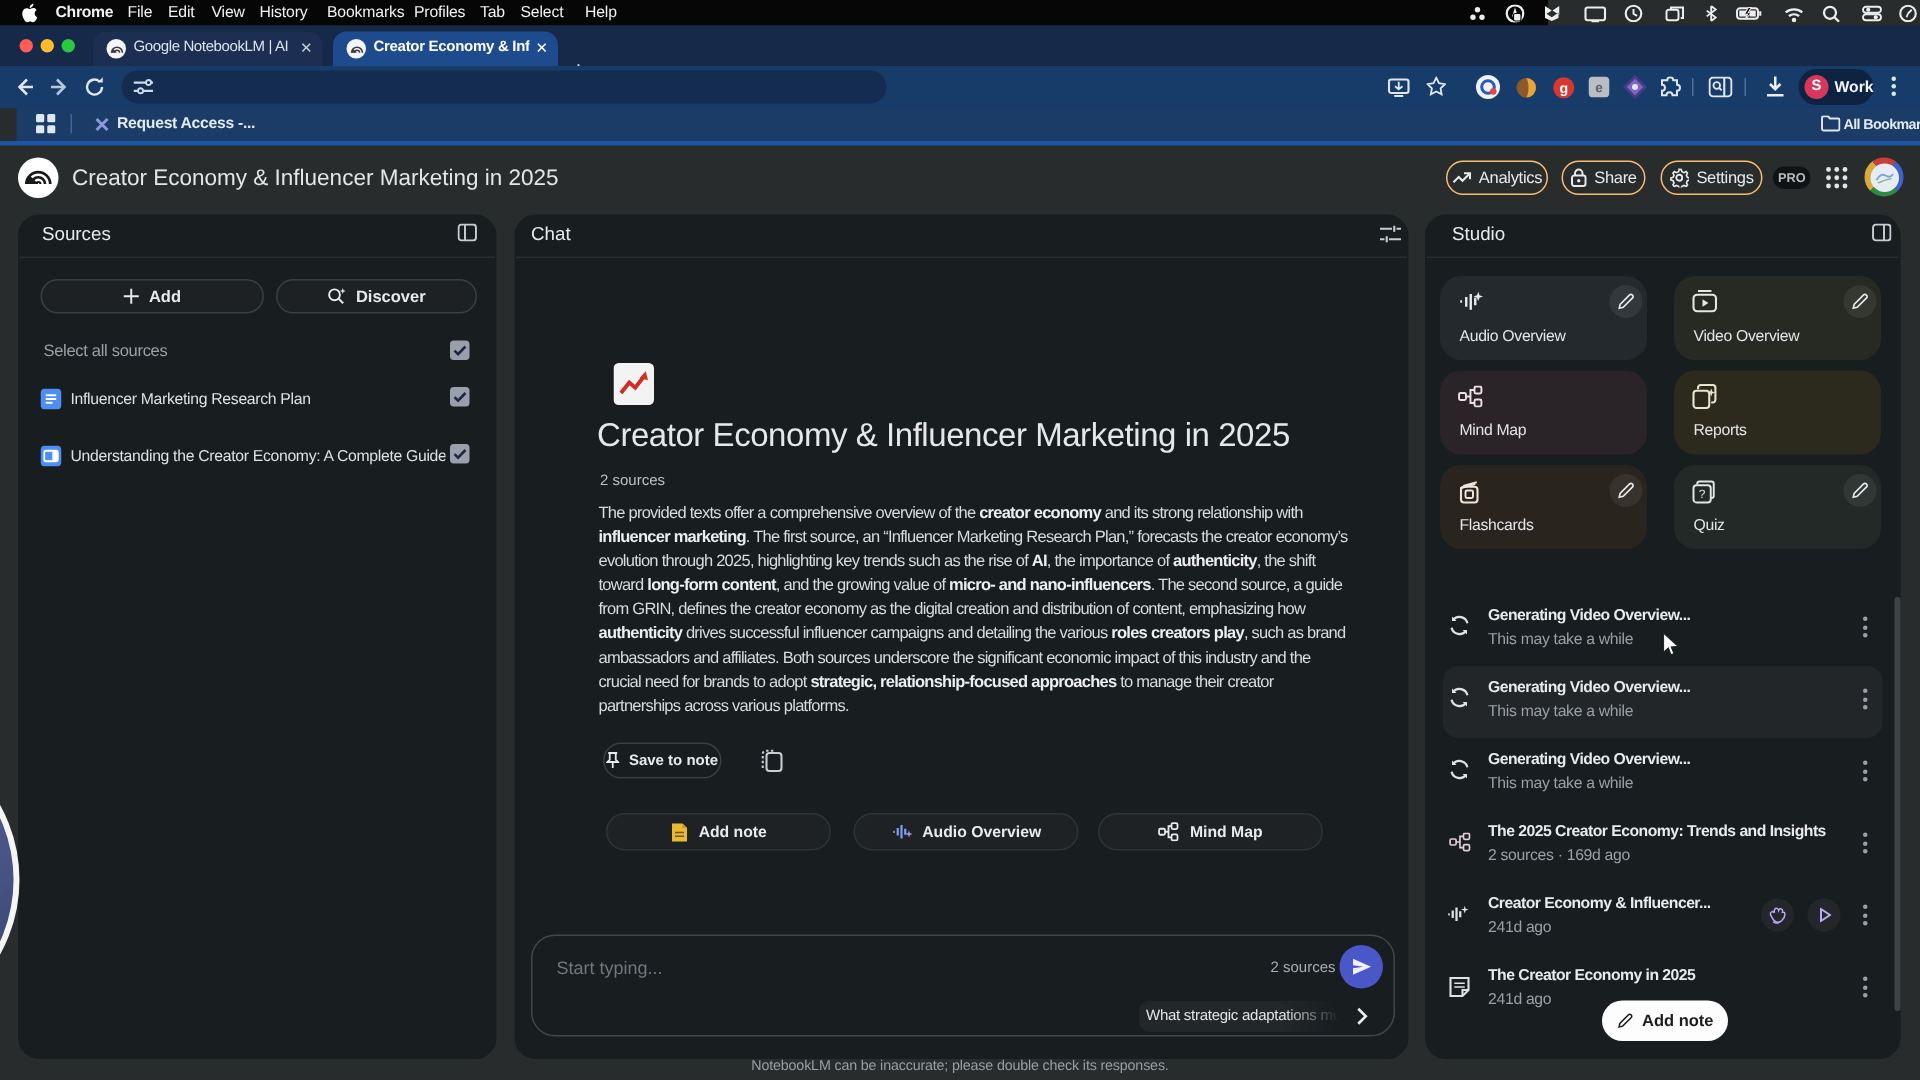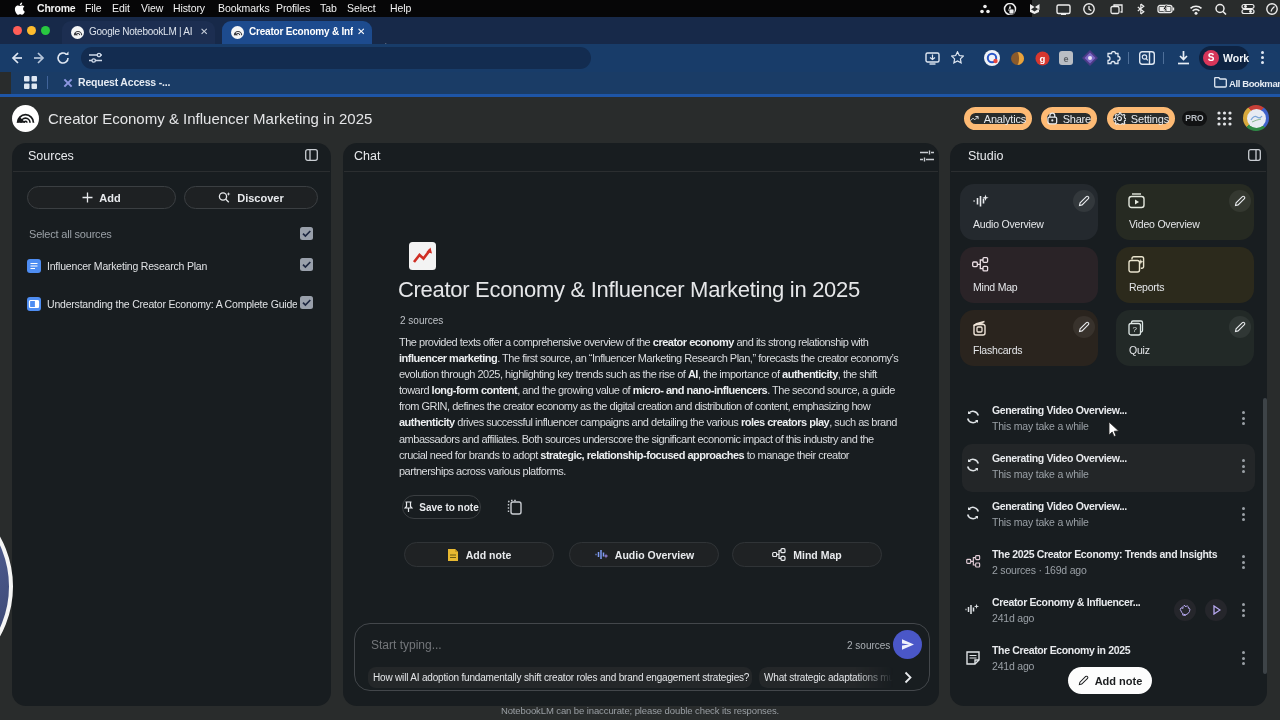--- a/index.html
+++ b/index.html
@@ -22,21 +22,21 @@
     color:#eef3fb; font-size:11px; }
 
   #bookbar { position:absolute; left:0; top:72px; width:1280px; height:22px; background:#1a3c66;
     color:#e4eaf2; font-size:10.5px; white-space:nowrap;margin-left:11px; }
   #blueline { position:absolute; left:0; top:94px; width:1280px; height:3px; background:#1e55a6; }
 
   .panel { position:absolute; top:143px; height:563px; background:#181d20; border-radius:14px; }
   .phead { position:absolute; top:149px; font-size:12.5px; color:#e8eaed; }
   .pdiv { position:absolute; top:171px; height:1px; background:#2b2e30; }
 
-  .pillbtn { position:absolute; top:107px; height:23px; border:6px solid #fdba74; border-radius:12px; display:flex;
+  .pillbtn { position:absolute; top:107px; height:23px; border:1px solid #fdba74; border-radius:12px; display:flex;
     align-items:center; justify-content:center; font-size:11px; letter-spacing:-0.2px; color:#e8eaed; gap:5px; }
 
   .srcbtn { position:absolute; top:186px; height:23px; background:#1e2123; border:1px solid #3b3f42; border-radius:12px;
     display:flex; align-items:center; justify-content:center; color:#e8eaed; font-size:11px; font-weight:bold; gap:6px; }
   .check { position:absolute; width:13px; height:13px; background:#99a0ab; border-radius:2.5px; }
   .srctxt { position:absolute; font-size:10.5px; letter-spacing:-0.2px; color:#dfe1e4; white-space:nowrap; }
 
   .card { position:absolute; width:138px; height:56px; border-radius:14px; }
   .clabel { position:absolute; left:13px; bottom:10px; font-size:10.5px; letter-spacing:-0.2px; color:#e4e6e9; }
   .pencil { position:absolute; right:3.5px; top:5.5px; width:22px; height:22px; border-radius:50%; }
@@ -369,21 +369,20 @@
       <path d="M4.7 6.5 h2.3 M7 6.5 v-3.8 h2 M7 6.5 v3.8 h2" fill="none" stroke="#e8eaed" stroke-width="1.2"></path>
     </svg>Mind Map</div>
 
 <div id="inputbox">
   <div class="a" style="left:16px; top:14px; font-size:12px; color:#73767a;">Start typing...</div>
   <div class="a" style="left:492px; top:16px; font-size:10px; color:#aaafb4;">2 sources</div>
   <div class="a" style="left:538px; top:6px; width:29px; height:29px; border-radius:50%; background:#4a57c8;"></div>
   <svg class="a" style="left:546px; top:14px;" width="14" height="13" viewBox="0 0 14 13">
       <path d="M1 1.2 L13 6.5 1 11.8 1 7.5 8 6.5 1 5.5 z" fill="#eef0fb"></path>
     </svg>
-  <div class="chip" style="left:13px; top:43px; width:384px;">How will AI adoption fundamentally shift creator roles and brand engagement strategies?</div>
   <div class="chip" style="left:404px; top:43px; width:138px; -webkit-mask-image:linear-gradient(90deg,#000 70%,transparent 97%); mask-image:linear-gradient(90deg,#000 70%,transparent 97%);">What strategic adaptations mu</div>
   <svg class="a" style="left:549px; top:47px;" width="8" height="13" viewBox="0 0 8 13">
       <path d="M1.5 1.5 L6.5 6.5 1.5 11.5" stroke="#e8eaed" stroke-width="1.8" fill="none"></path>
     </svg>
 </div>
 
 <div class="panel" style="left:950px; width:317px;"></div>
 <div class="phead" style="left:968px;">Studio</div>
 <div class="pdiv" style="left:951px; width:315px;"></div>
 <svg class="a" style="left:1248px; top:149px;" width="13" height="12" viewBox="0 0 13 12">

